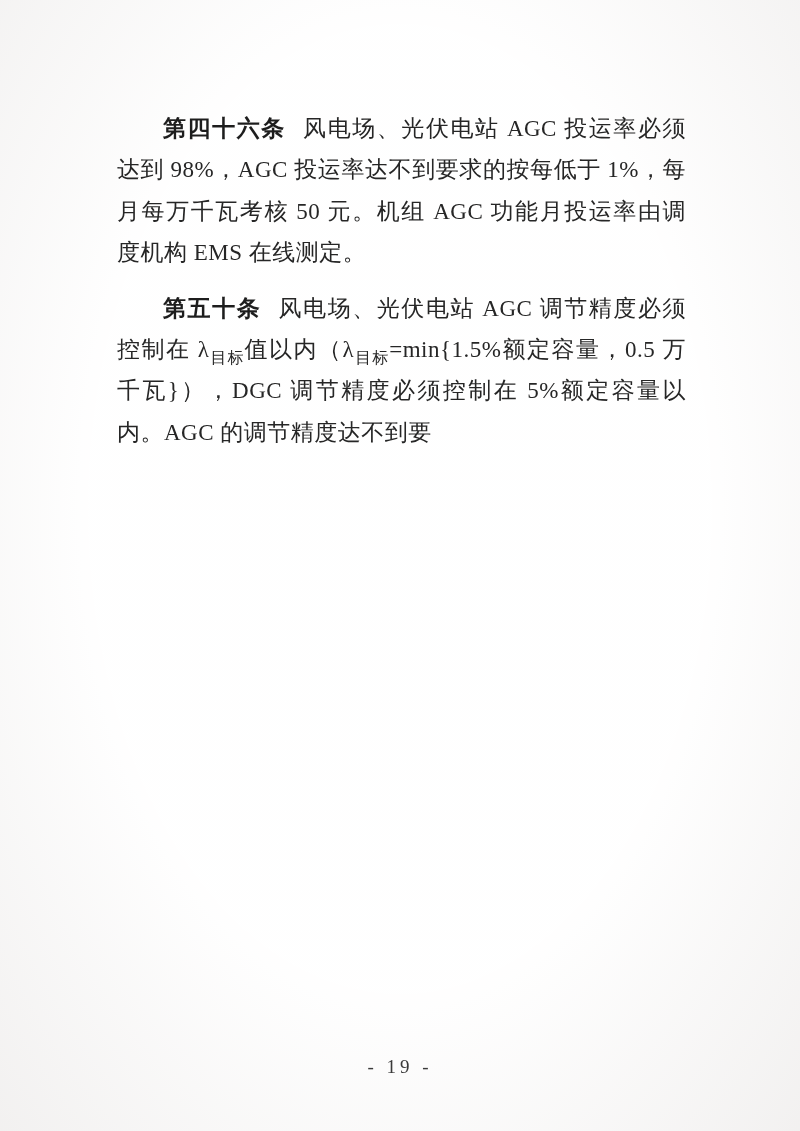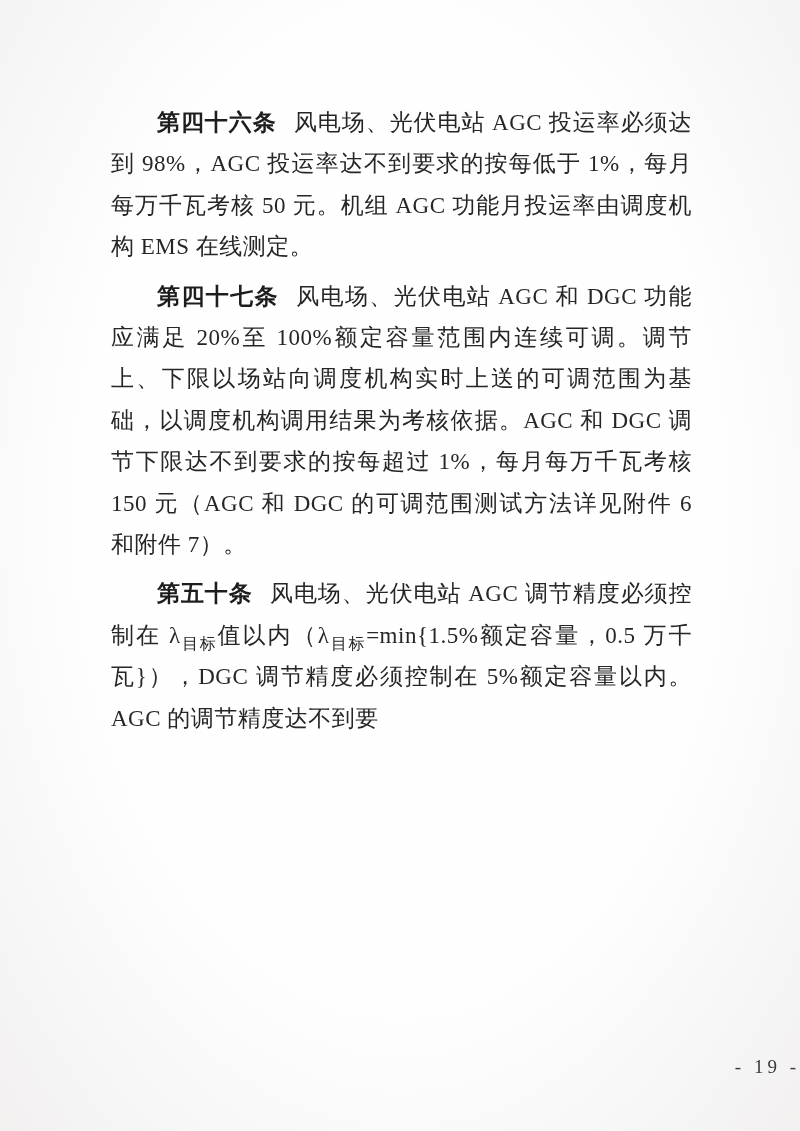--- a/index.html
+++ b/index.html
@@ -21,21 +21,21 @@
     background:
       radial-gradient(ellipse at 50% 45%, rgba(255,255,255,0.9) 55%, rgba(225,223,221,0.35) 100%);
   }
   .page-content {
     position: absolute;
     left: 103px;
     top: 94px;
     width: 597px;
   }
   .para {
-    margin: 8px;
+    margin: 14px;
     text-indent: 2em;
     font-size: 23px;
     line-height: 41.4px;
     text-align: justify;
     color: #262626;
     letter-spacing: 0.5px;
   }
   .article-heading {
     font-weight: bold;
     padding-right: 0.75em;
@@ -44,30 +44,29 @@
   .para sub {
     font-size: 16px;
     line-height: 0;
     letter-spacing: 0;
   }
   .page-footer {
     position: absolute;
     left: 0;
     width: 800px;
     top: 1056px;
-    text-align: right;
+    text-align: center;
     font-size: 19px;
     color: #3a3a3a;
     letter-spacing: 4px;
   }
 </style>
 </head>
 <body>
 
 <div class="scan-surface"></div>
 
 <div class="page-content">
     <p class="para"><span class="article-heading">第四十六条</span><span>风电场、光伏电站 AGC 投运率必须达到 98%，AGC 投运率达不到要求的按每低于 1%，每月每万千瓦考核 50 元。机组 AGC 功能月投运率由调度机构 EMS 在线测定。</span></p>
-    <p class="para"><span class="article-heading">第四十七条</span><span>风电场、光伏电站 AGC 和 DGC 功能应满足 20%至 100%额定容量范围内连续可调。调节上、下限以场站向调度机构实时上送的可调范围为基础，以调度机构调用结果为考核依据。AGC 和 DGC 调节下限达不到要求的按每超过 1%，每月每万千瓦考核 150 元（AGC 和 DGC 的可调范围测试方法详见附件 6 和附件 7）。</span></p>
     <p class="para"><span class="article-heading">第五十条</span><span>风电场、光伏电站 AGC 调节精度必须控制在 λ</span><sub>目标</sub><span>值以内（λ</span><sub>目标</sub><span>=min{1.5%额定容量，0.5 万千瓦}），DGC 调节精度必须控制在 5%额定容量以内。AGC 的调节精度达不到要</span></p>
   </div>
 
 <div class="page-footer">- 19 -</div>
 
 </body></html>

